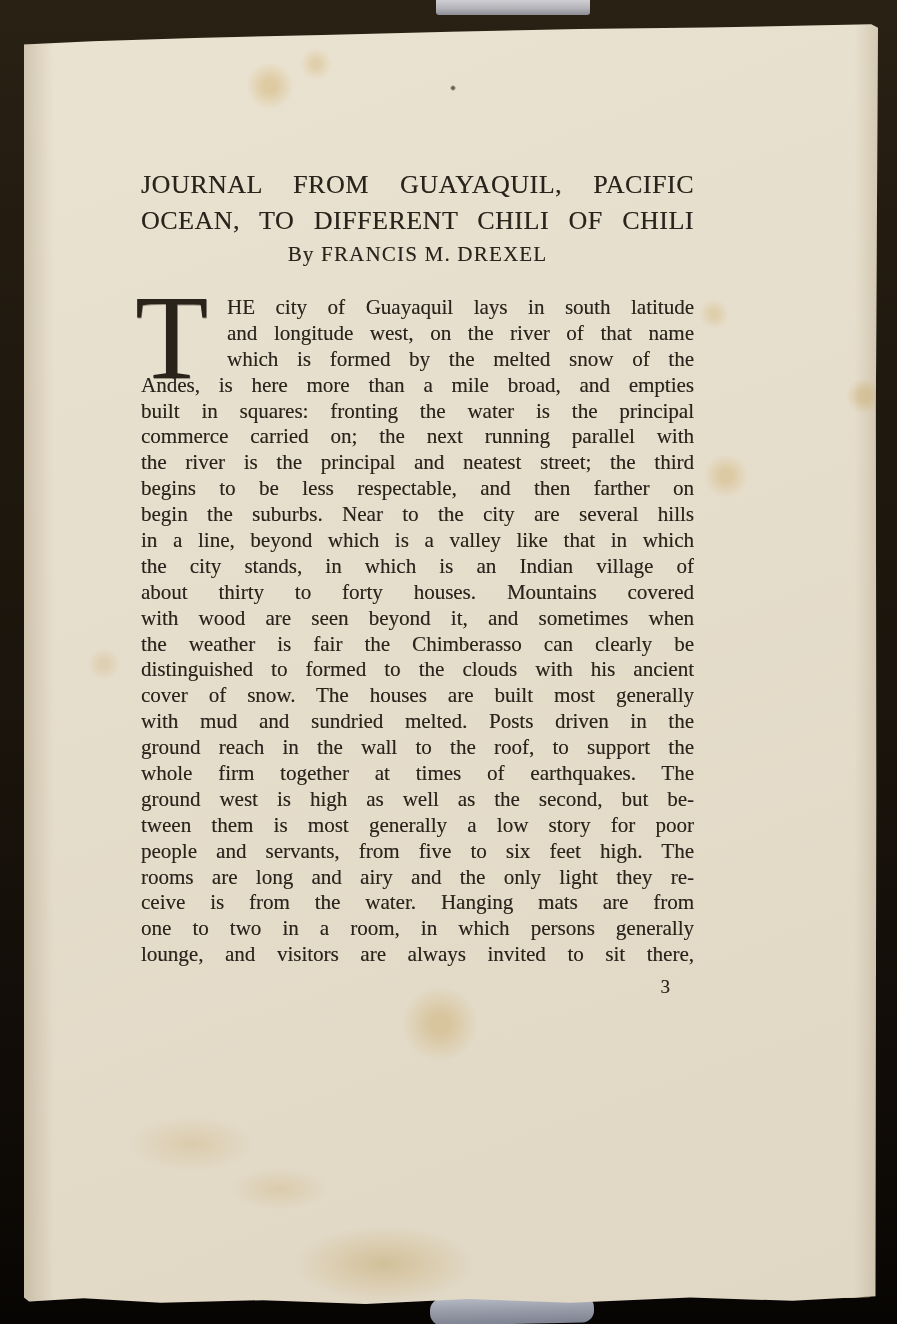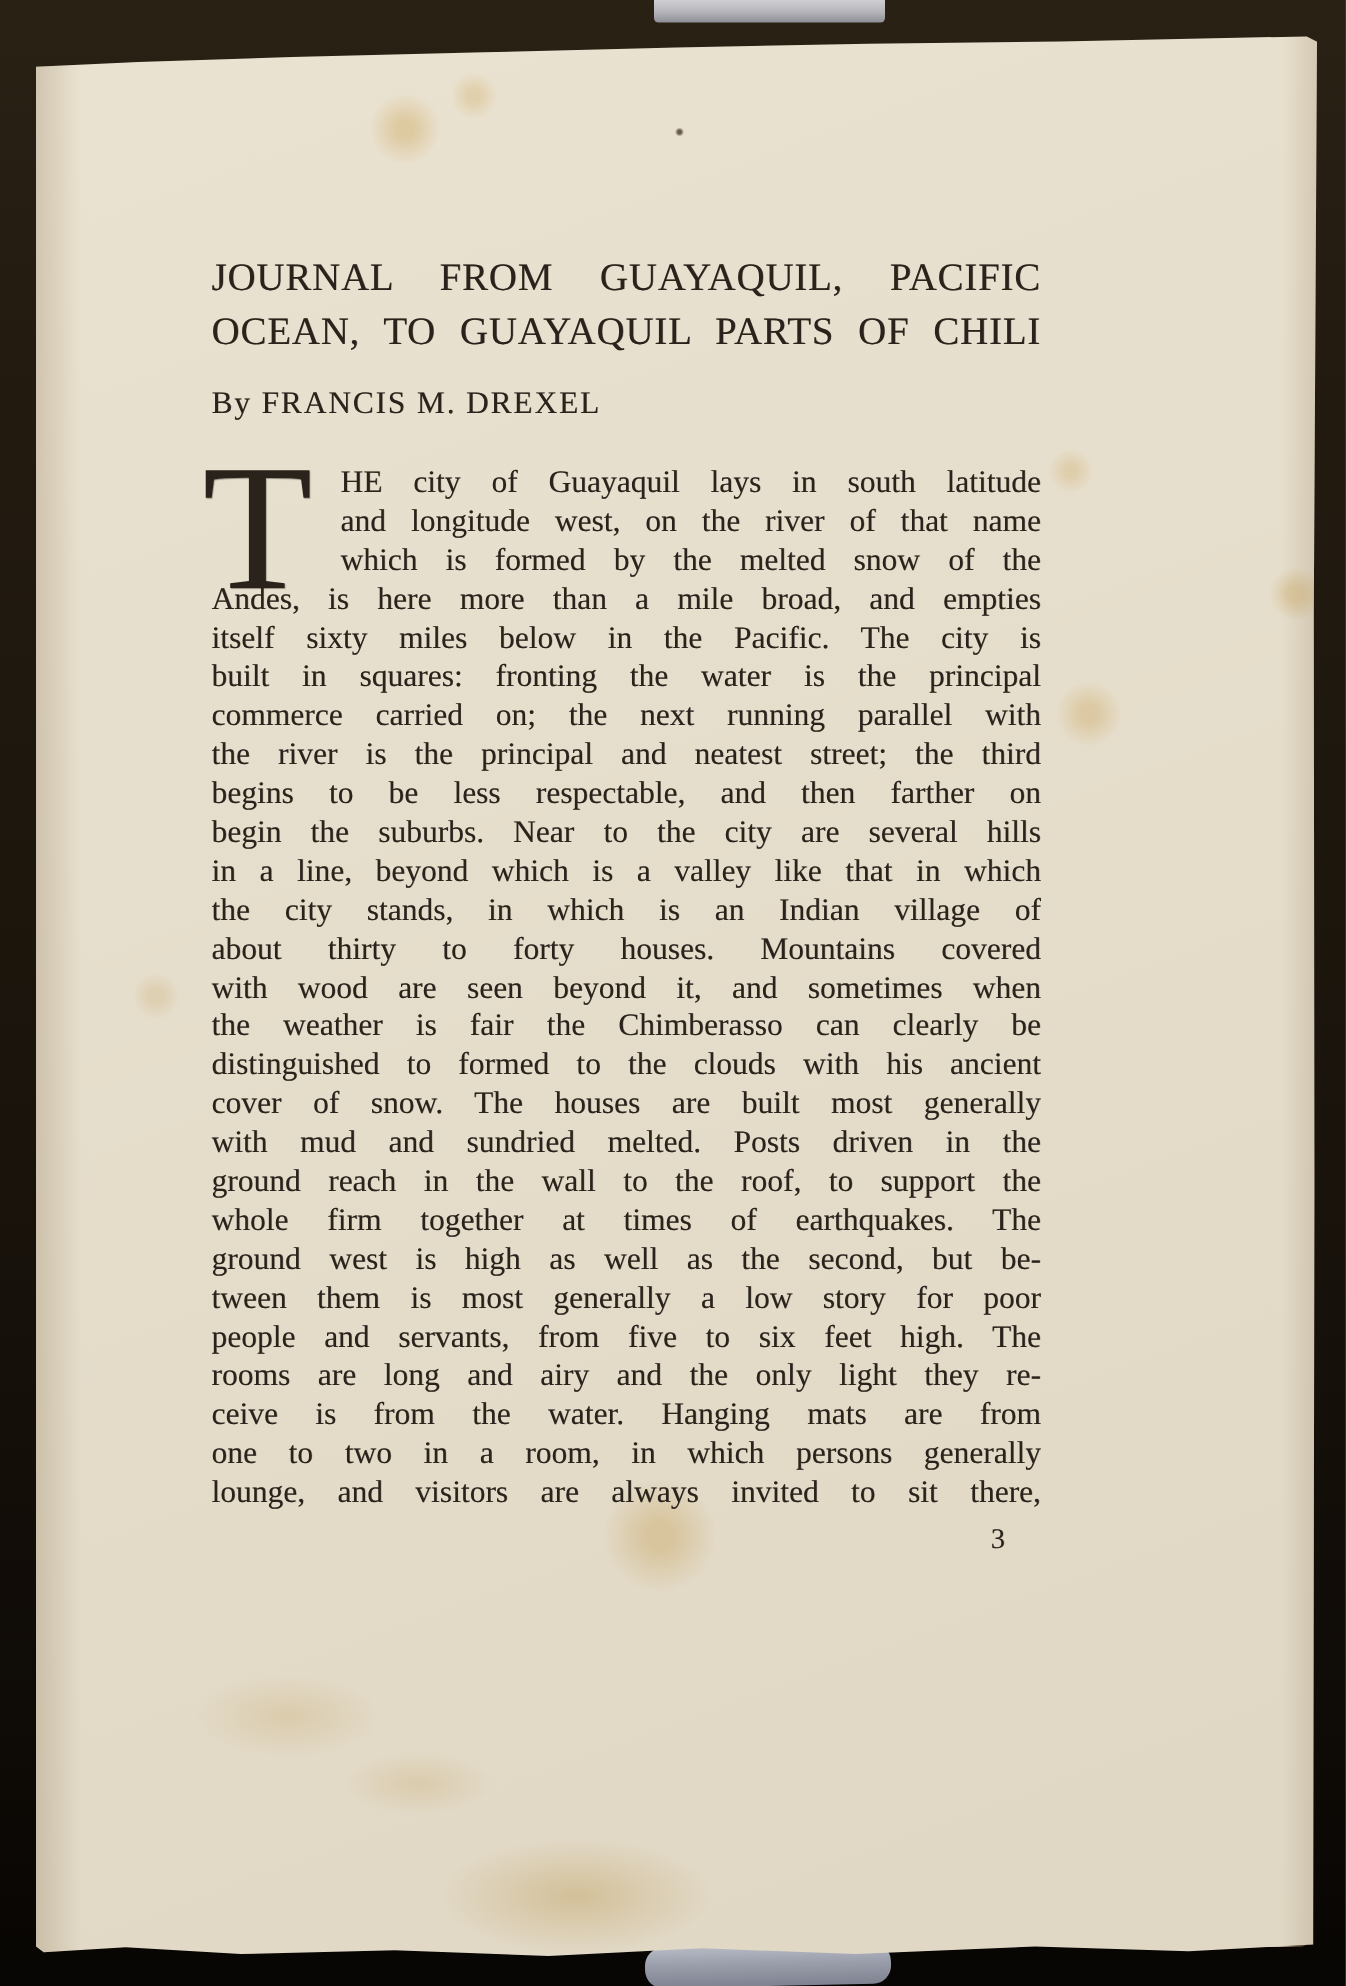--- a/index.html
+++ b/index.html
@@ -47,21 +47,21 @@
       92% 0.12%, 99.2% 0.02%, 100% 0.3%, 99.75% 30%, 99.8% 60%, 99.7% 99.4%,
       90% 99.75%, 78% 99.5%, 64% 99.9%, 52% 99.6%, 40% 100%, 28% 99.7%,
       16% 99.9%, 7% 99.55%, 0.6% 99.8%, 0% 99.5%);
     box-shadow:0 0 20px rgba(0,0,0,.5);
   }
   .content{position:absolute;left:117px;top:146px;width:553px;color:#2a231c;}
   .title{margin:0;font-size:26px;font-weight:normal;letter-spacing:.5px;
     text-shadow:.3px .3px .4px rgba(40,32,25,.45);}
   .title-line{display:block;height:36px;overflow:hidden;text-align:justify;}
   .title-line::after{content:"";display:inline-block;width:100%;height:0;}
-  .byline{margin-top:14px;height:27px;font-size:21px;
+  .byline{height:27px;text-align:center;font-size:21px;
     letter-spacing:1.2px;text-shadow:.3px .3px .4px rgba(40,32,25,.4);}
   .text-block{position:relative;margin-top:26px;}
   .dropcap{position:absolute;left:-6px;top:-17px;font-size:120px;line-height:1;
     color:#2a231c;text-shadow:.5px .5px .6px rgba(40,32,25,.4);}
   .body-lines{font-size:21px;}
   .body-line{height:25.9px;overflow:hidden;text-align:justify;
     text-shadow:.3px .3px .4px rgba(40,32,25,.4);}
   .body-line::after{content:"";display:inline-block;width:100%;height:0;}
   .body-lines .body-line:nth-child(-n+3){padding-left:86px;}
   .pagenum{margin-top:8px;text-align:right;padding-right:24px;font-size:19px;
@@ -71,31 +71,30 @@
 <body>
 
 <div class="scene">
   <div class="strap strap-top"></div>
   <div class="strap strap-bottom"></div>
   <div class="book-edges"></div>
   <div class="page">
     <div class="content">
       <h1 class="title">
         <span class="title-line">JOURNAL FROM GUAYAQUIL, PACIFIC</span>
-        <span class="title-line">OCEAN, TO GUAYAQUIL PARTS OF CHILI</span>
+        <span class="title-line">OCEAN, TO DIFFERENT CHILI OF CHILI</span>
       </h1>
       <div class="byline">By FRANCIS M. DREXEL</div>
       <div class="text-block">
         <span class="dropcap">T</span>
         <div class="body-lines">
             <div class="body-line">HE city of Guayaquil lays in south latitude</div>
             <div class="body-line">and longitude west, on the river of that name</div>
             <div class="body-line">which is formed by the melted snow of the</div>
             <div class="body-line">Andes, is here more than a mile broad, and empties</div>
-            <div class="body-line">itself sixty miles below in the Pacific.  The city is</div>
             <div class="body-line">built in squares: fronting the water is the principal</div>
             <div class="body-line">commerce carried on; the next running parallel with</div>
             <div class="body-line">the river is the principal and neatest street; the third</div>
             <div class="body-line">begins to be less respectable, and then farther on</div>
             <div class="body-line">begin the suburbs.  Near to the city are several hills</div>
             <div class="body-line">in a line, beyond which is a valley like that in which</div>
             <div class="body-line">the city stands, in which is an Indian village of</div>
             <div class="body-line">about thirty to forty houses.  Mountains covered</div>
             <div class="body-line">with wood are seen beyond it, and sometimes when</div>
             <div class="body-line">the weather is fair the Chimberasso can clearly be</div>

